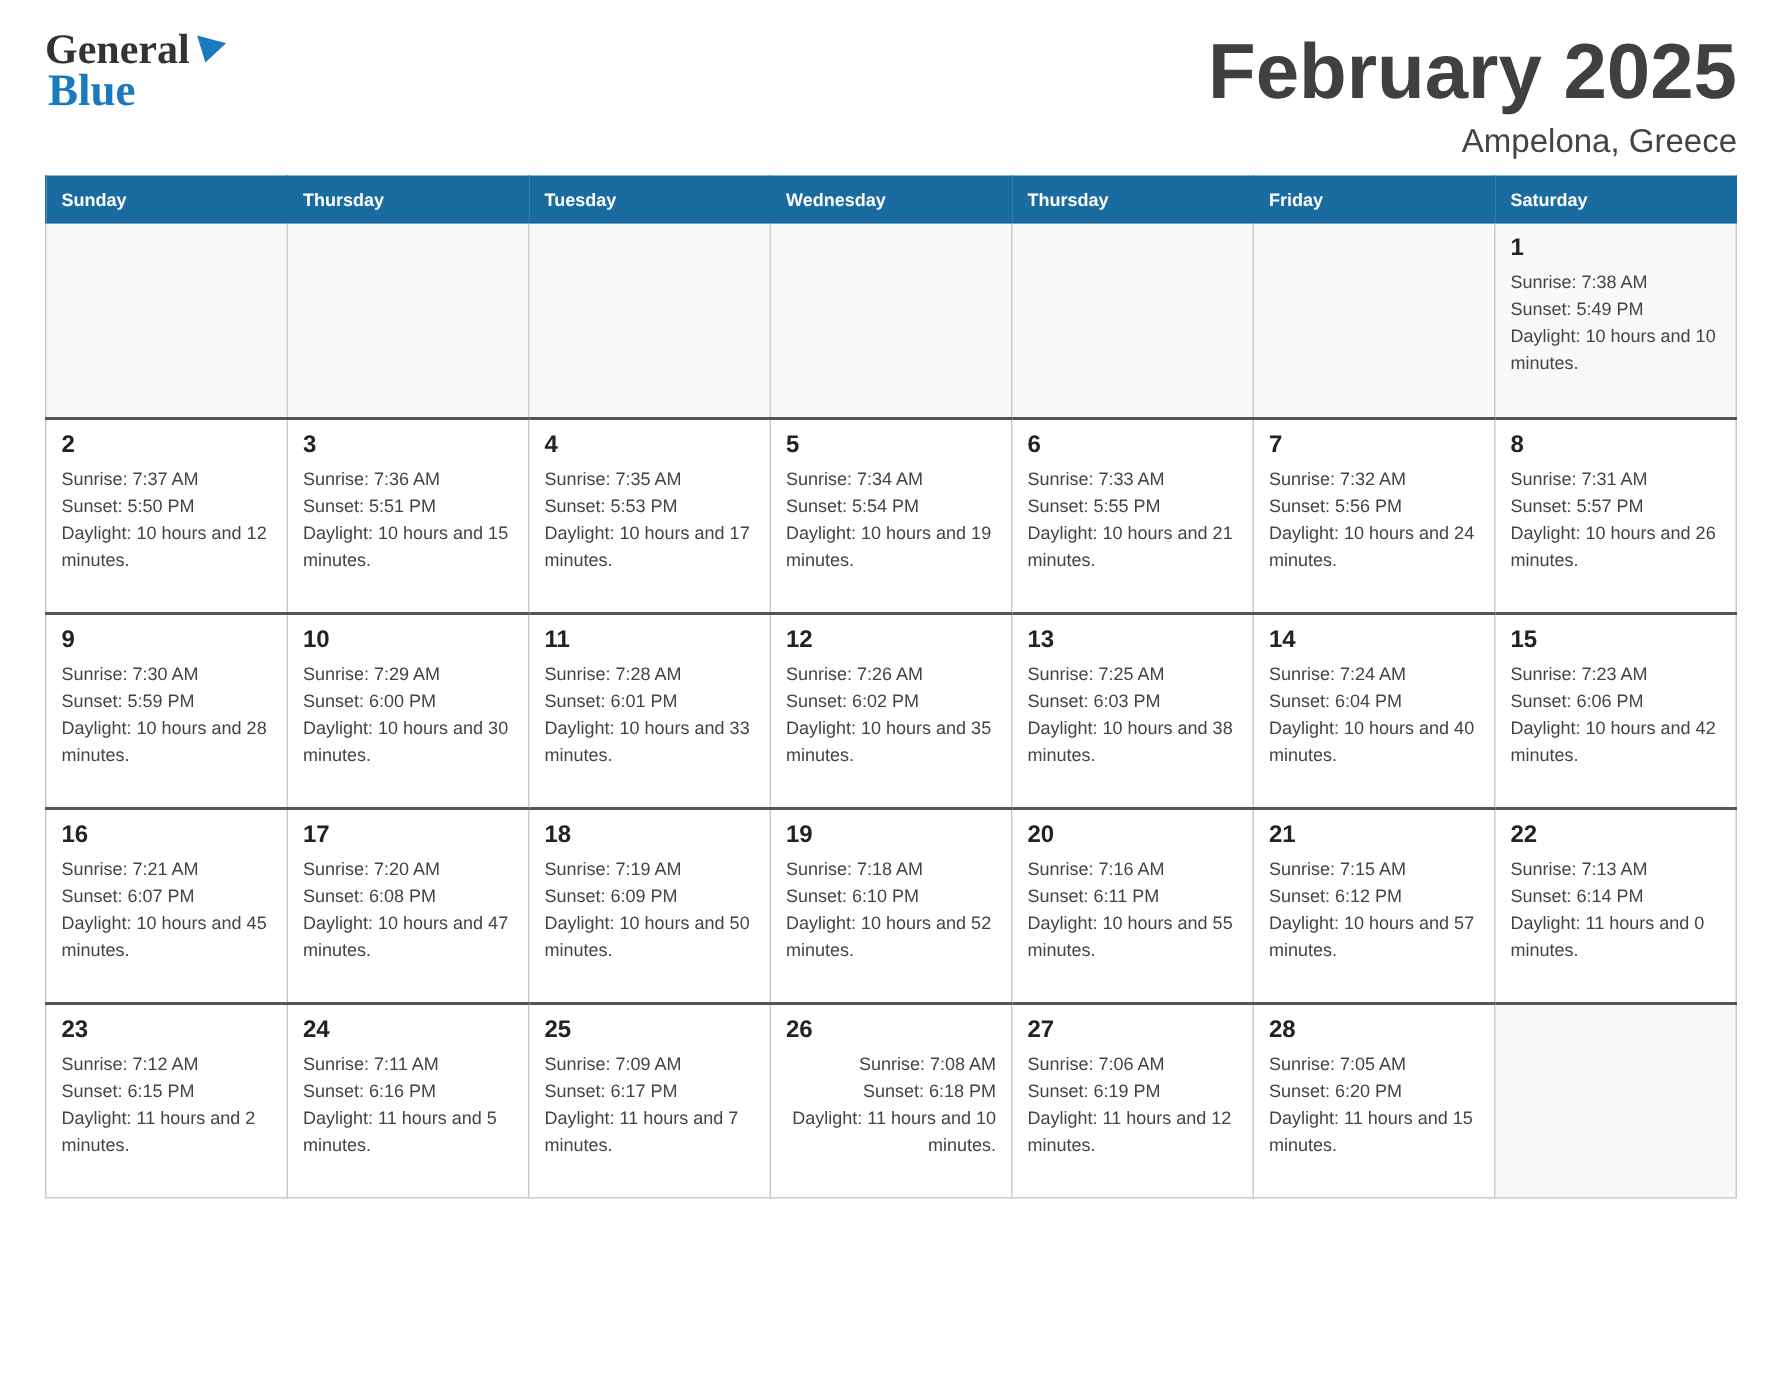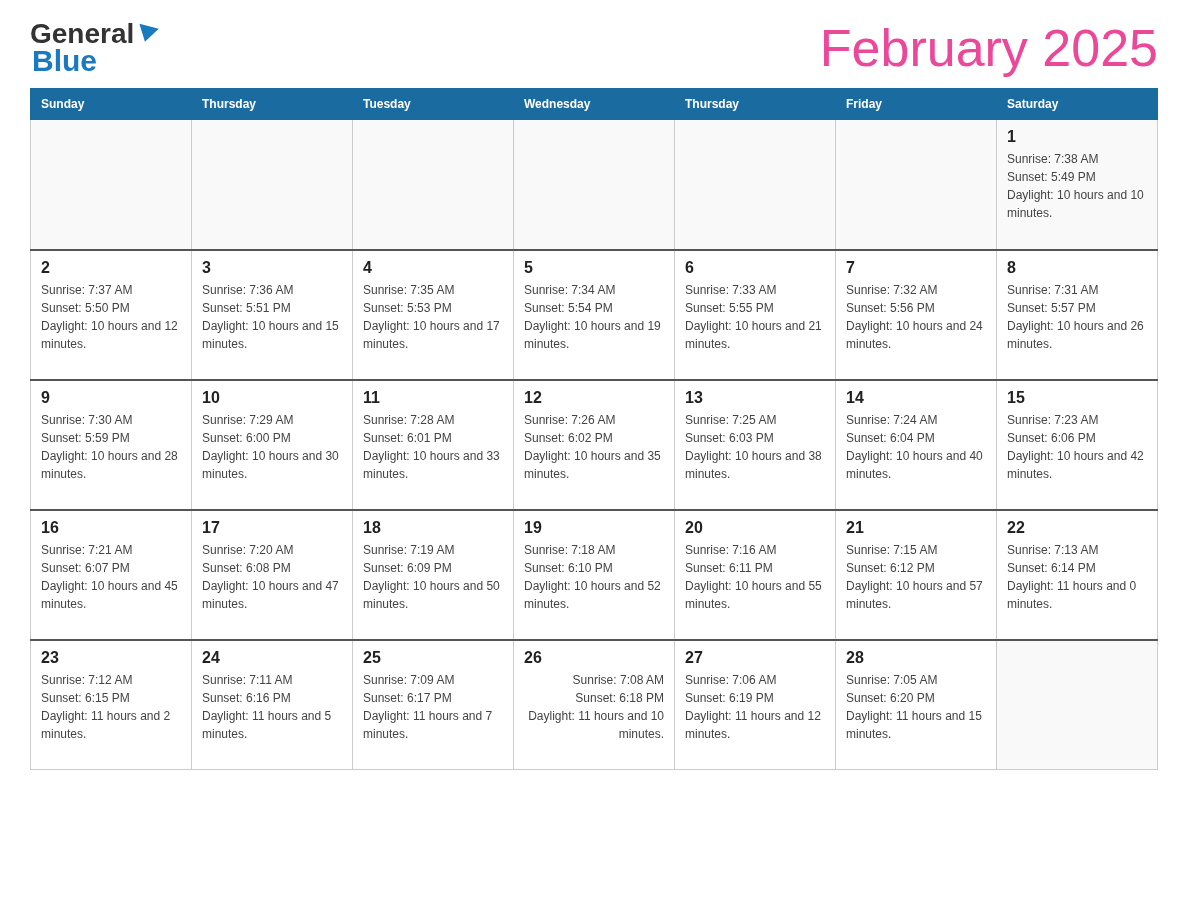--- a/index.html
+++ b/index.html
@@ -13,20 +13,21 @@
     #header {
       display: flex;
       justify-content: space-between;
       align-items: flex-start;
       margin-bottom: 10px;
     }
     #logo-area {
       display: flex;
       flex-direction: column;
       align-items: flex-start;
+      font-family: Liberation Serif, serif;
     }
     #logo-text {
       display: flex;
       align-items: center;
       font-size: 28px;
       font-weight: bold;
       color: #333;
       line-height: 1;
     }
     #logo-general {
@@ -48,22 +49,22 @@
       font-size: 30px;
       font-weight: bold;
       margin-top: -4px;
       margin-left: 2px;
     }
     #title-area {
       text-align: right;
     }
     #month-title {
       font-size: 52px;
-      font-weight: normal;
-      color: #ec4899;
+      font-weight: bold;
+      color: #404040;
       line-height: 1.1;
     }
     #location-title {
       font-size: 22px;
       color: #444;
       margin-top: 4px;
     }
     #calendar {
       width: 100%;
       border-collapse: collapse;
@@ -120,20 +121,21 @@
 <div id="header">
   <div id="logo-area">
     <div id="logo-text">
       <span id="logo-general">General</span>
         <span id="logo-triangle"></span>
     </div>
     <div id="logo-subtitle">Blue</div>
   </div>
   <div id="title-area">
     <div id="month-title">February 2025</div>
+    <div id="location-title">Ampelona, Greece</div>
   </div>
 </div>
 
 <table id="calendar">
   <thead>
     <tr>
     <th>Sunday</th>
         <th>Thursday</th>
         <th>Tuesday</th>
         <th>Wednesday</th>

